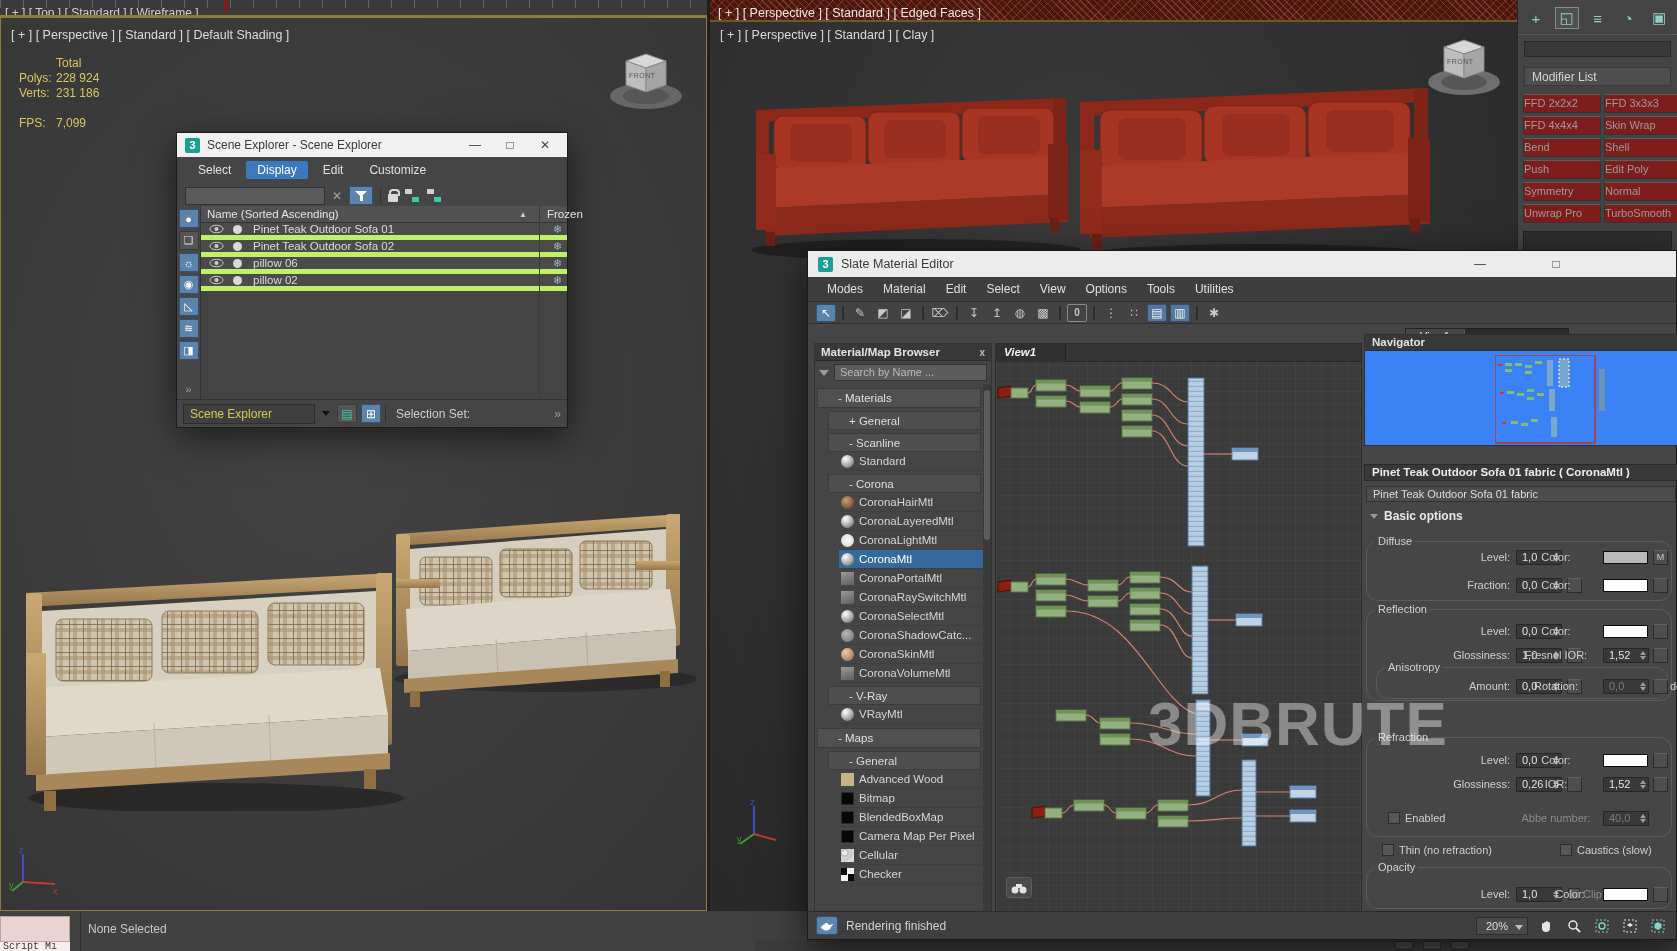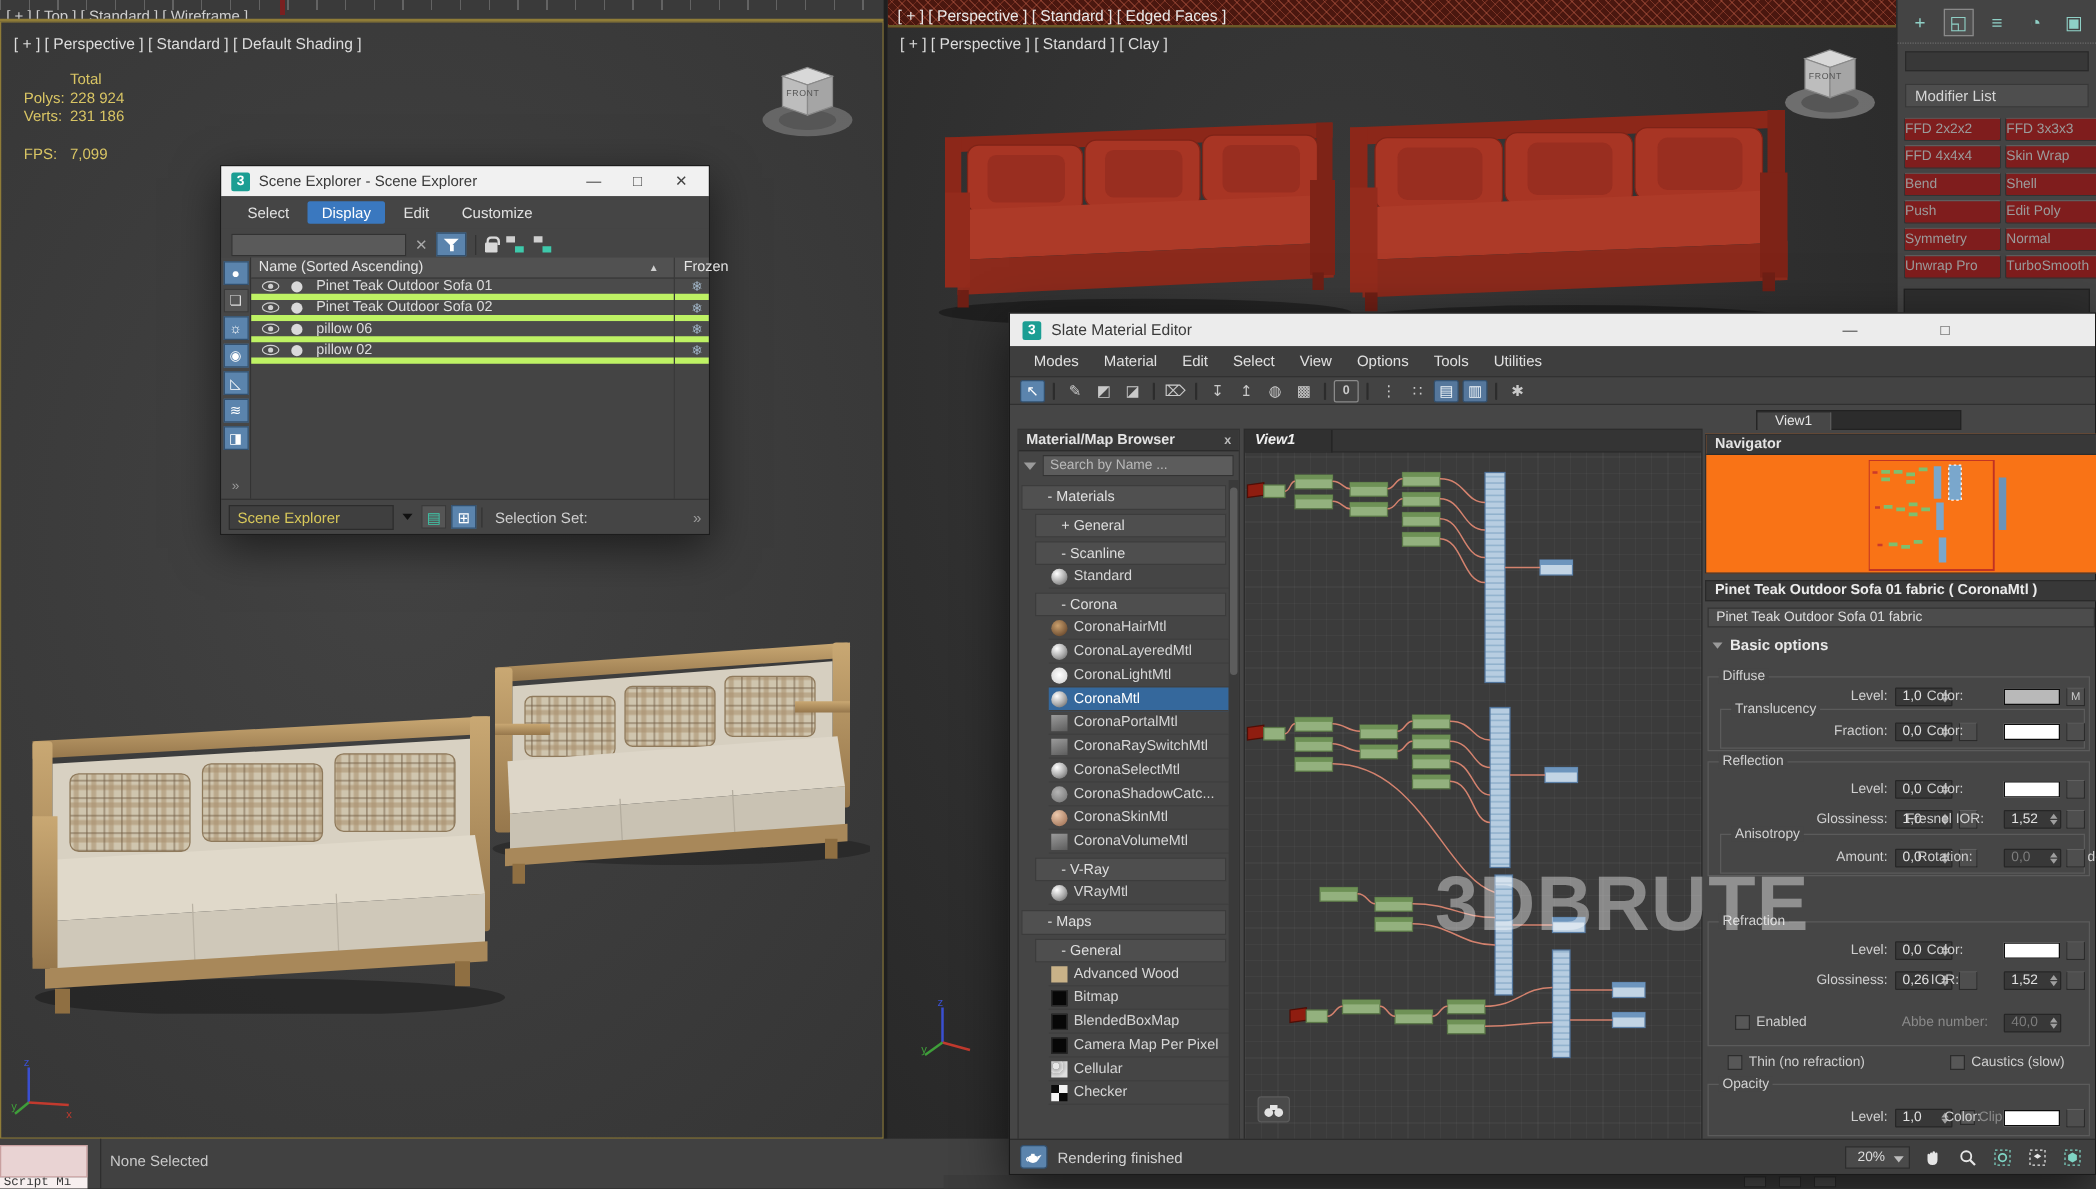--- a/index.html
+++ b/index.html
@@ -116,28 +116,28 @@
 
 #nv{left:187px;top:92px;width:367px;height:570px;background:#3b3b3b;border:1px solid #2c2c2c}
 #nv-tab{position:absolute;left:0;top:0;width:70px;height:18px;background:#303030;border-right:1px solid #222;color:#f0f0f0;font-weight:bold;font-style:italic;font-size:11.5px;padding:2px 8px}
 #nv-tabbar{position:absolute;left:0;top:0;right:0;height:18px;background:#343434;border-bottom:1px solid #2a2a2a}
 #nv-canvas{position:absolute;left:0;top:18px;right:0;bottom:0;background-image:repeating-linear-gradient(0deg,rgba(255,255,255,.03) 0 1px,transparent 1px 13px),repeating-linear-gradient(90deg,rgba(255,255,255,.03) 0 1px,transparent 1px 13px)}
 #nv-binoc{position:absolute;left:10px;bottom:14px;width:26px;height:21px;background:#4a4a4a;border:1px solid #5c5c5c;border-radius:3px;display:flex;align-items:center;justify-content:center}
 .wire{fill:none;stroke:#d4826e;stroke-width:1.2}
 
 #rc-tab{left:597px;top:77px;width:164px;height:16px;background:#2c2c2c;border:1px solid #222}
 #rc-tab span{display:inline-block;height:100%;background:#474747;border-right:1px solid #5a5a5a;color:#e6e6e6;font-size:11px;padding:1px 14px}
-#nav{left:556px;top:96px;width:314px;height:112px;background:#f97316;border:1px solid #303030}
+#nav{left:556px;top:83px;width:314px;height:112px;background:#3b82f6;border:1px solid #303030}
 #nav-head{height:16px;background:#383838;border-bottom:1px solid #2c2c2c;font-weight:bold;font-size:11.5px;color:#e3e3e3;padding:1px 7px}
 #params{left:556px;top:205px;width:314px;height:457px}
 .p-header{position:absolute;left:0;top:8px;width:314px;height:17px;background:#383838;border:1px solid #2a2a2a;font-weight:bold;font-size:11.5px;color:#ececec;padding:1px 7px;white-space:nowrap;overflow:hidden}
 .p-name{position:absolute;left:2px;top:30px;width:310px;height:16px;background:#4c4c4c;border:1px solid #333;font-size:11px;color:#dedede;padding:1px 6px}
 .p-roll{position:absolute;left:2px;top:53px;width:310px;height:17px;font-weight:bold;font-size:12px;color:#e8e8e8}
 .p-roll .tri{display:inline-block;width:0;height:0;border-left:4px solid transparent;border-right:4px solid transparent;border-top:5px solid #9a9a9a;margin:0 6px 1px 4px}
-.grp{position:absolute;left:2px;width:306px;border:1px solid #5b5b5b;border-radius:0}
+.grp{position:absolute;left:2px;width:306px;border:1px solid #5b5b5b;border-radius:12px}
 .glab{position:absolute;top:-7px;left:8px;background:#464646;padding:0 3px;font-size:11px;color:#d2d2d2;white-space:nowrap}
 .prow{position:absolute;left:0;width:314px;height:16px;font-size:11px}
 .l1{position:absolute;left:0;width:146px;text-align:right;color:#cfcfcf;top:1px}
 .l2{position:absolute;left:148px;width:88px;text-align:center;color:#cfcfcf;top:1px}
 .spin{position:absolute;top:0;width:46px;height:15px;background:#383838;border:1px solid #262626;border-radius:1px}
 .spin i{font-style:normal;font-size:11px;color:#e2e2e2;position:absolute;left:5px;top:0}
 .spin.dis i{color:#7d7d7d}
 .au{position:absolute;right:2px;top:2px;width:0;border-left:3px solid transparent;border-right:3px solid transparent;border-bottom:4px solid #9f9f9f}
 .ad{position:absolute;right:2px;bottom:2px;width:0;border-left:3px solid transparent;border-right:3px solid transparent;border-top:4px solid #9f9f9f}
 .sw{position:absolute;top:1px;width:45px;height:13px;border:1px solid #0d0d0d}
@@ -816,23 +816,20 @@
       <div class="prow" style="top:94px">
         <span class="l1">Level:</span>
         <span class="spin" style="left:152px">
             <i>1,0</i>
             <b class="au"></b>
             <b class="ad"></b>
           </span>
         <span class="l2">Color:</span>
         <span class="sw sw-grey" style="left:239px"></span>
         <span class="mbtn" style="left:289px">M</span>
-      </div>
-      <div class="grp" style="top:111px;left:12px;width:292px;height:32px">
-        <span class="glab">Translucency</span>
       </div>
       <div class="prow" style="top:122px">
         <span class="l1">Fraction:</span>
         <span class="spin" style="left:152px">
             <i>0,0</i>
             <b class="au"></b>
             <b class="ad"></b>
           </span>
         <span class="mbtn" style="left:203px"></span>
         <span class="l2">Color:</span>

